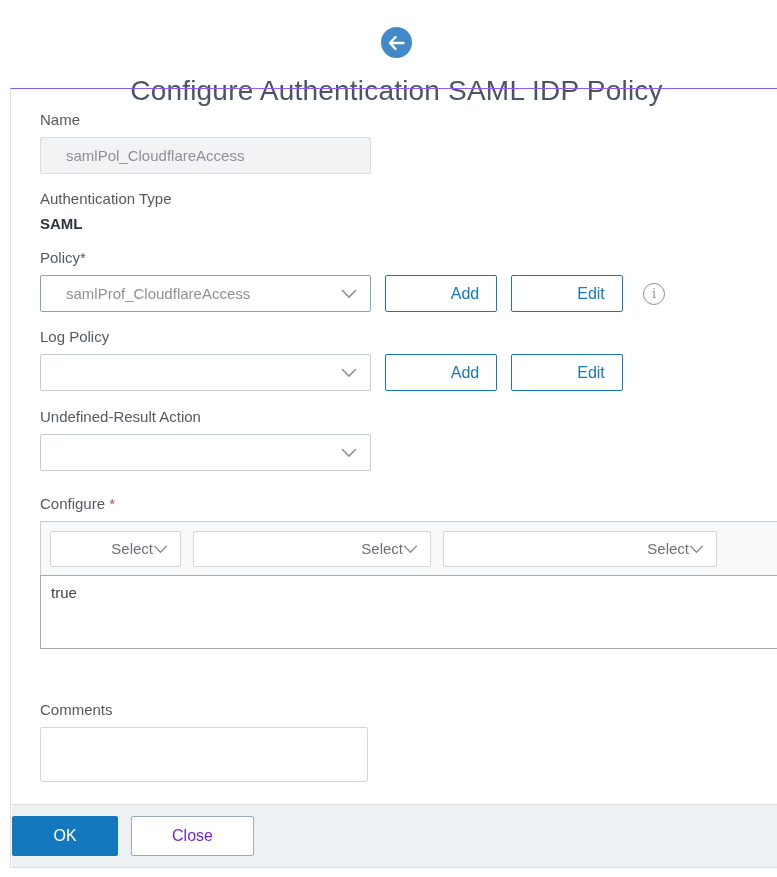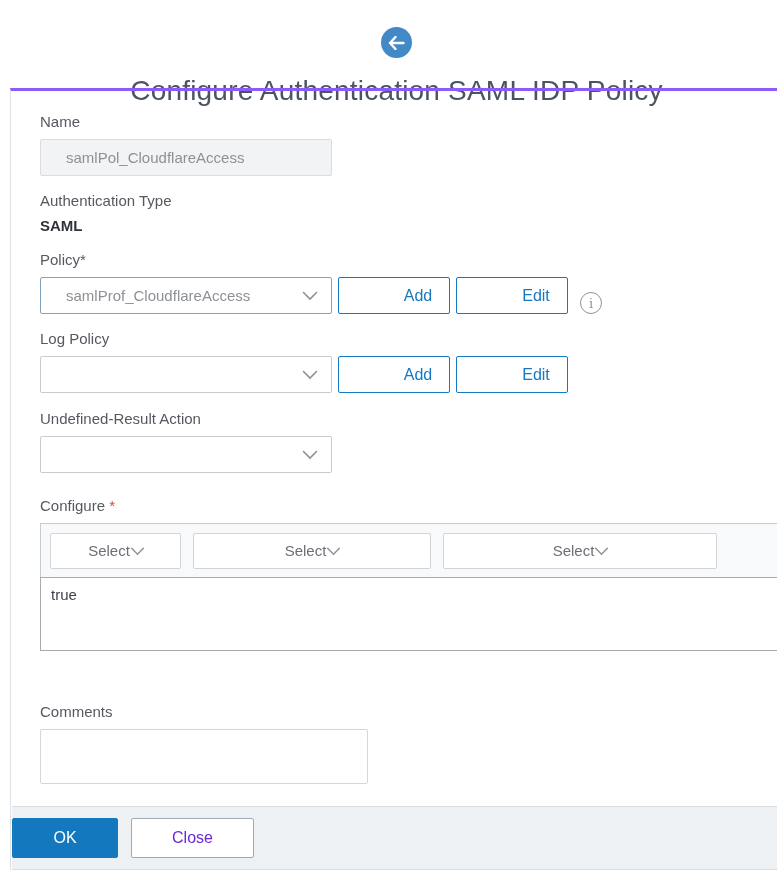--- a/index.html
+++ b/index.html
@@ -9,54 +9,54 @@
 
   
   .header { display:flex; align-items:center; gap:17px; padding:27px 0 0 16px; height:88px;flex-direction:column; }
   .back-btn { width:31px; height:31px; border-radius:50%; background:#4289c8; border:none;
     display:flex; align-items:center; justify-content:center; cursor:pointer; flex:0 0 auto; }
   .back-btn svg { display:block; }
   .page-title { font-size:28px; font-weight:400; color:#4b5463; letter-spacing:0.2px; white-space:nowrap; }
 
   
   .panel { position:relative; margin-left:10px; width:767px;
-    border-top:3px solid #8b5cf6; border-left:1px solid #dcdfe3; }
+    border-top:1px solid #8b5cf6; border-left:1px solid #dcdfe3; }
   .panel-body { padding:22px 0 0 29px; }
 
   .field-label { font-size:15px; color:#55595f; margin-bottom:9px; }
   .req { color:#cf4944; }
 
   .text-input, .fake-select {
-    width:292px; height:37px; font-size:15px; color:#8d9196;
+    width:331px; height:37px; font-size:15px; color:#8d9196;
     border:1px solid #c8cbcf; background:#fff; border-radius:2px; }
   .text-input { padding-left:25px; }
   .text-input:disabled, .text-input.readonly { background:#f2f3f5; border:1px solid #dadcdf; color:#8d9196; }
 
   .fake-select { display:flex; align-items:center; justify-content:space-between;
     padding:0 13px 0 25px; cursor:pointer; background:#fff; }
   .fake-select .sel-text { overflow:hidden; white-space:nowrap; }
   .fake-select.accent { border-color:#7ea6c2; }
   .chev { flex:0 0 auto; }
 
-  .row { display:flex; align-items:flex-end; gap:6px; }
+  .row { display:flex; align-items:center; gap:14px; }
   .btn-outline-blue { width:112px; height:37px; background:#fff; border:1px solid #1478c2;
     color:#1478c2; font-size:16px; border-radius:2px; cursor:pointer;
     font-family:"Liberation Sans",sans-serif;padding-left:48px; }
   .info-icon { width:22px; height:22px; border-radius:50%; border:1px solid #8e9398;
     color:#8e9398; font-size:13px; display:flex; align-items:center; justify-content:center;
     margin-left:6px; font-family:"DejaVu Serif",serif; }
 
   .gap16 { margin-top:16px; } .gap17 { margin-top:17px; } .gap24 { margin-top:24px; }
 
   
   .expr-wrap { width:748px; }
   .expr-head { border:1px solid #c8cbcf; background:#f8f9fa; height:55px;
     display:flex; align-items:center; gap:12px; padding-left:9px; }
   .expr-select { height:36px; background:#fff; border:1px solid #d2d4d8; border-radius:2px;
-    display:flex; align-items:center; justify-content:center;
+    display:flex; align-items:center; justify-content:flex-end;
     font-size:15px; color:#6b6f75; padding:0 12px 0 14px; cursor:pointer; }
   .expr-select.s1 { width:131px; } .expr-select.s2 { width:238px; } .expr-select.s3 { width:274px; }
   .expr-text { display:block; width:748px; height:74px; border:1px solid #a6abb0; background:#fff;
     margin-top:-1px; resize:none; font-size:15px; color:#3f444b; padding:8px 10px;
     font-family:"Liberation Sans",sans-serif; outline:none; }
 
   .comments-area { display:block; width:328px; height:55px; border:1px solid #d4d6d9; background:#fff;
     resize:none; font-size:15px; color:#55595f; padding:6px 8px; border-radius:2px;
     font-family:"Liberation Sans",sans-serif; }
 

